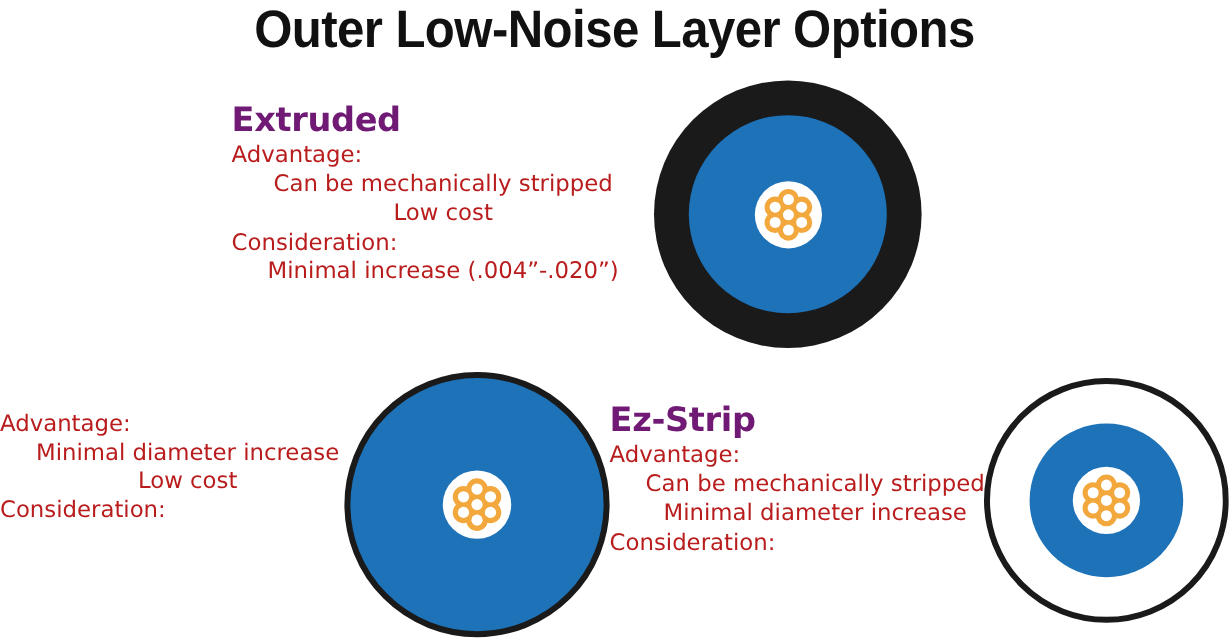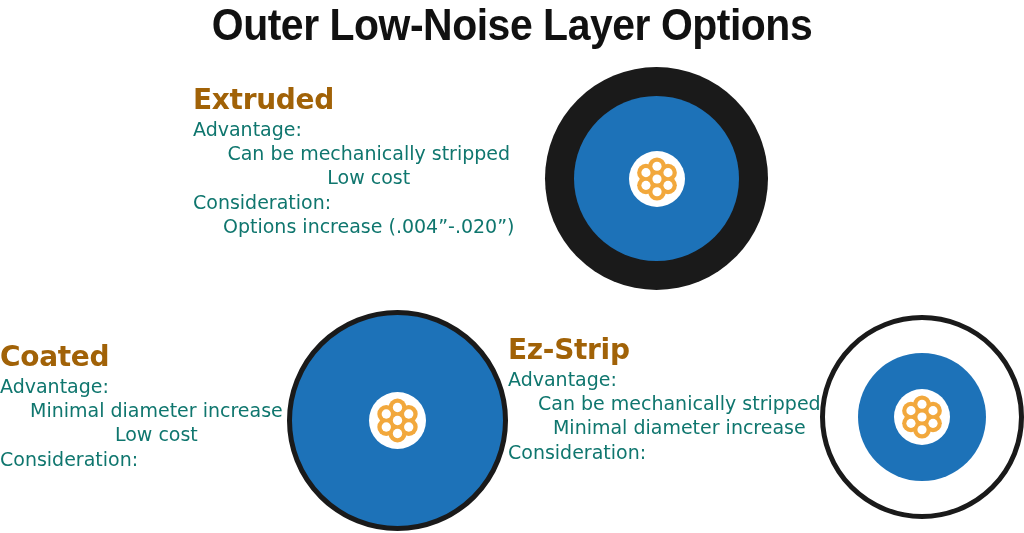--- a/index.html
+++ b/index.html
@@ -34,29 +34,29 @@
 
   
   .spec-block {
     position: absolute;
   }
   .spec-heading {
     font-family: "DejaVu Sans", "Liberation Sans", sans-serif;
     font-weight: bold;
     font-size: 28px;
     line-height: 1.15;
-    color: #a16207;
+    color: #701a75;
     letter-spacing: -0.3px;
     margin-bottom: 1px;
   }
   .spec-line {
     font-family: "DejaVu Sans", "Liberation Sans", sans-serif;
     font-size: 19px;
     line-height: 1.27;
-    color: #0f766e;
+    color: #b91c1c;
     white-space: nowrap;
   }
   .spec-line.sub {
     padding-left: 30px;
     text-align: center;
   }
 
   #block-extruded { left: 193px; top: 84px; }
   #block-coated   { left: 0px;   top: 341px; }
   #block-ezstrip  { left: 508px; top: 334px; }
@@ -127,25 +127,24 @@
 <body>
 
 <div id="page-title">Outer Low-Noise Layer Options</div>
 
 <div class="spec-block" id="block-extruded">
   <div class="spec-heading">Extruded</div>
   <div class="spec-line">Advantage:</div>
   <div class="spec-line sub">Can be mechanically stripped</div>
   <div class="spec-line sub">Low cost</div>
   <div class="spec-line">Consideration:</div>
-  <div class="spec-line sub">Options increase (.004”-.020”)</div>
+  <div class="spec-line sub">Minimal increase (.004”-.020”)</div>
 </div>
 
 <div class="spec-block" id="block-coated">
-  <div class="spec-heading">Coated</div>
   <div class="spec-line">Advantage:</div>
   <div class="spec-line sub">Minimal diameter increase</div>
   <div class="spec-line sub">Low cost</div>
   <div class="spec-line">Consideration:</div>
 </div>
 
 <div class="spec-block" id="block-ezstrip">
   <div class="spec-heading">Ez-Strip</div>
   <div class="spec-line">Advantage:</div>
   <div class="spec-line sub">Can be mechanically stripped</div>

